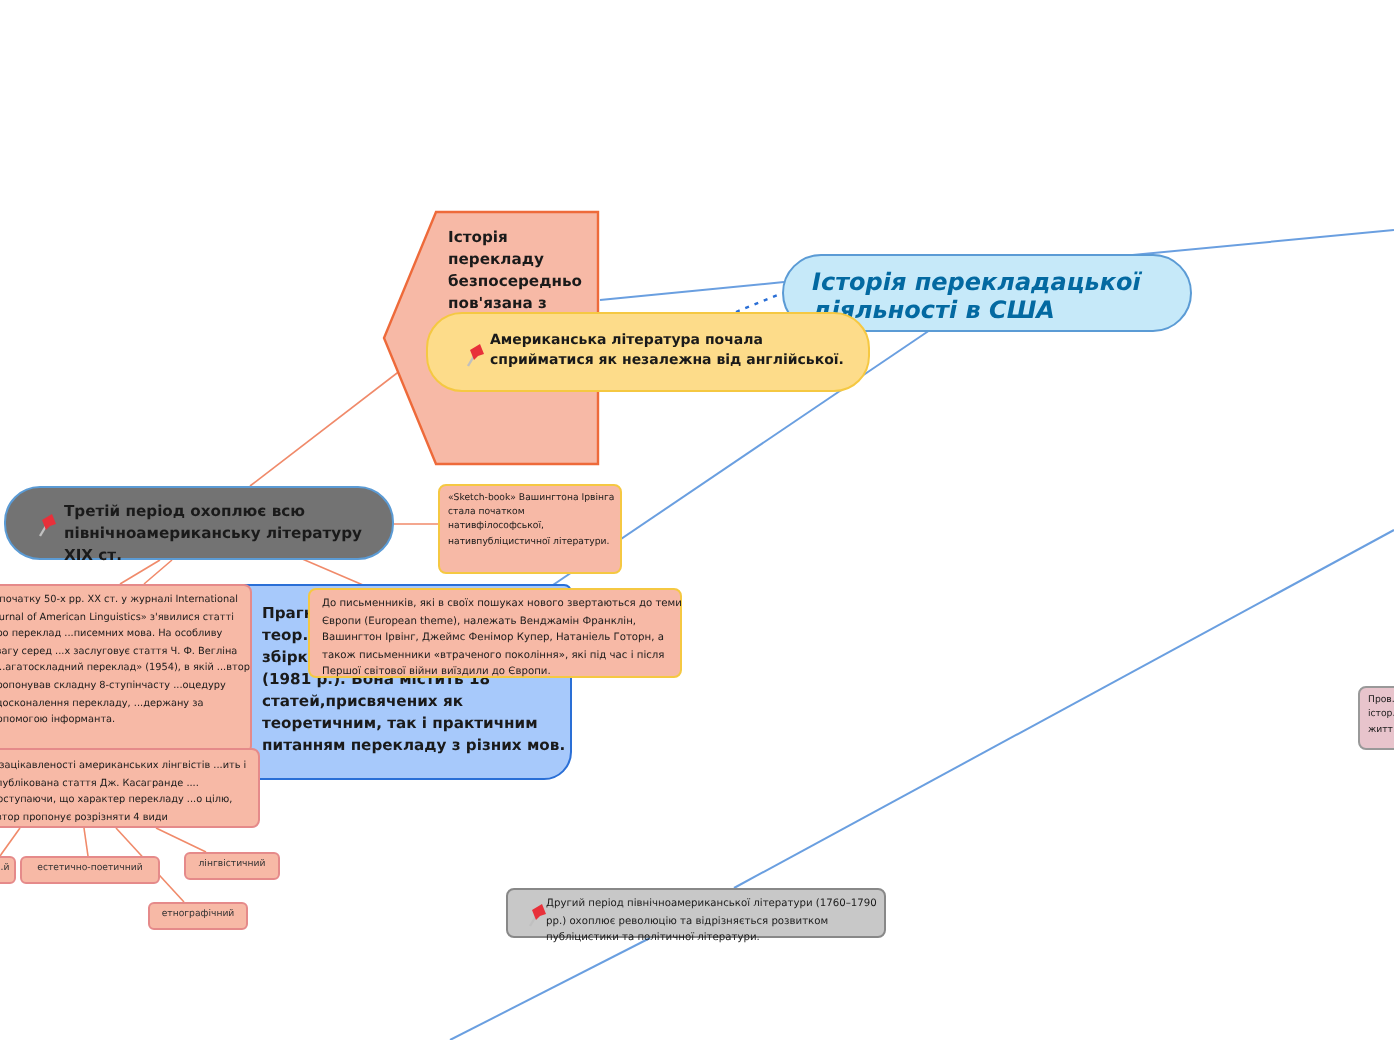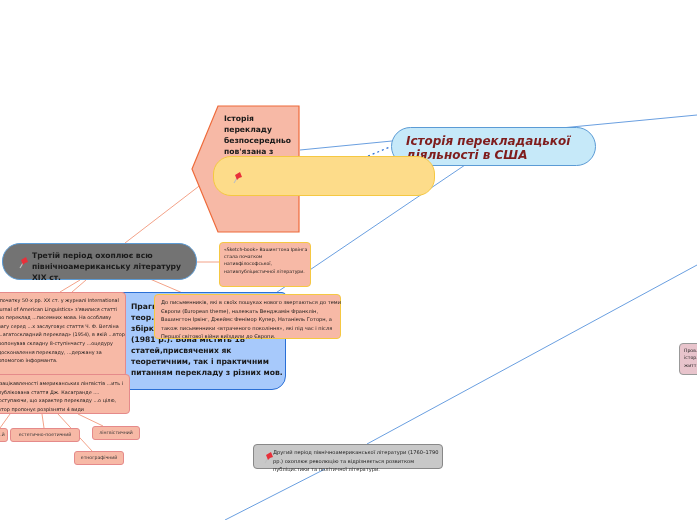--- a/index.html
+++ b/index.html
@@ -3,21 +3,21 @@
 <meta charset="utf-8">
 <style>
   html, body { margin:0; padding:0; }
   body { width:697px; height:520px; position:relative; overflow:hidden; background:#ffffff; font-family:"DejaVu Sans", sans-serif; }
   svg.links { position:absolute; left:0; top:0; width:697px; height:520px; }
   .node { position:absolute; box-sizing:border-box; color:#1a1a1a; }
   .pin { display:inline-block; position:absolute; width:12px; height:14px; }
   .t { display:block; }
 
   #central { left:391px; top:127px; width:205px; height:39px; background:#c6e9f9; border:1.5px solid #5b9bd5; border-radius:20px; }
-  #central .t { position:absolute; left:14px; top:6px; font-size:12px; font-weight:bold; font-style:italic; line-height:14px; color:#7f1d1d; }
+  #central .t { position:absolute; left:14px; top:6px; font-size:12px; font-weight:bold; font-style:italic; line-height:14px; color:#0369a1; }
 
   #hist { left:191px; top:105px; width:109px; height:128px; }
   #hist svg { position:absolute; left:0; top:0; }
   #hist .t { position:absolute; left:33px; top:8px; width:72px; font-size:7.6px; font-weight:bold; line-height:11px; }
 
   #amer { left:213px; top:156px; width:222px; height:40px; background:#fddc8a; border:1.5px solid #f5c842; border-radius:18px; }
   #amer .pin { left:17px; top:14px; }
   #amer .t { position:absolute; left:31px; top:8px; width:185px; font-size:7px; font-weight:bold; line-height:10px; }
 
   #third { left:2px; top:243px; width:195px; height:37px; background:#737373; border:1.5px solid #5b9bd5; border-radius:18px; }
@@ -84,20 +84,21 @@
     <polygon points="27,1 108,1 108,127 27,127 1,64" fill="#f7b9a6" stroke="#ee6a3a" stroke-width="1.2"></polygon>
   </svg>
   <span class="t">Історія перекладу безпосередньо пов'язана з літературою, що створювалася в</span>
 </div>
 
 <div class="node" id="amer">
   <svg class="pin" viewBox="0 0 12 14">
       <path d="M3 12 L6 7" stroke="#c0c0c0" stroke-width="1.2"></path>
       <path d="M4 4 L9 1 L11 6 L8 7 L6 9 Z" fill="#e8303a"></path>
     </svg>
+  <span class="t">Американська література почала сприйматися як незалежна від англійської.</span>
 </div>
 
 <div class="node" id="third">
   <svg class="pin" viewBox="0 0 12 14">
       <path d="M3 12 L6 7" stroke="#c0c0c0" stroke-width="1.2"></path>
       <path d="M4 4 L9 1 L11 6 L8 7 L6 9 Z" fill="#e8303a"></path>
     </svg>
   <span class="t">Третій період охоплює всю північноамериканську літературу XIX ст.</span>
 </div>
 

